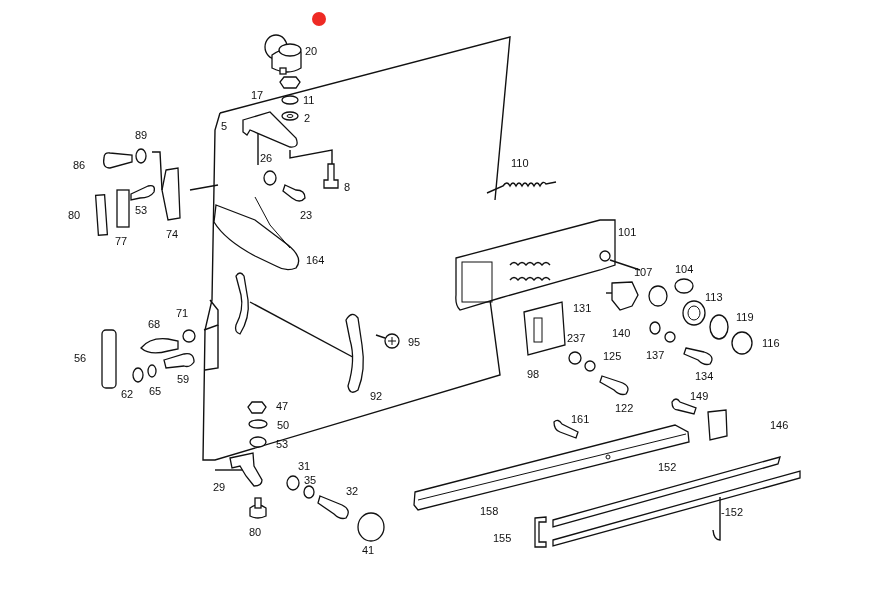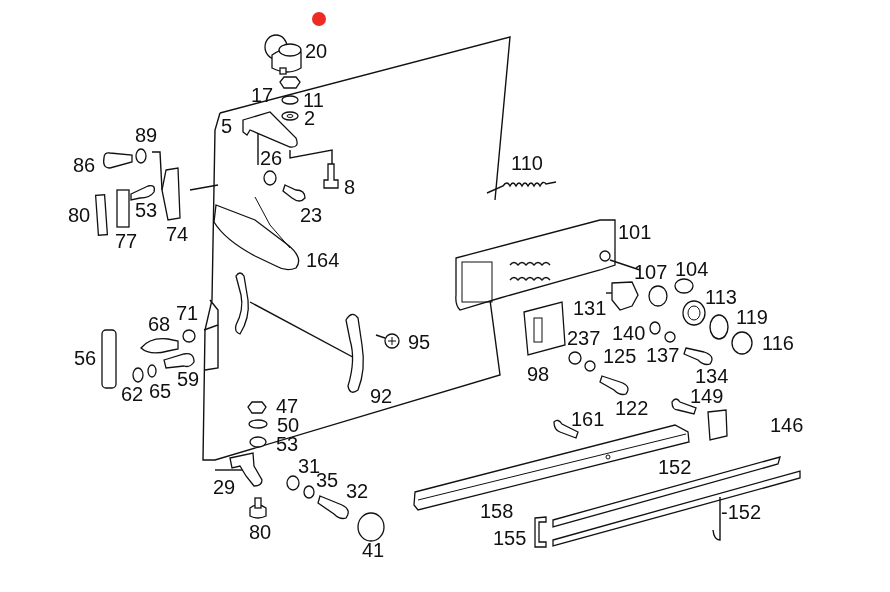--- a/index.html
+++ b/index.html
@@ -1,18 +1,18 @@
 <!DOCTYPE html>
 <html><head>
   <meta charset="utf-8">
   <style>
     html, body { margin: 0; padding: 0; background: #ffffff; }
     body { width: 890px; height: 592px; position: relative; overflow: hidden; font-family: "Liberation Sans", sans-serif; }
     #diagram { position: absolute; left: 0; top: 0; width: 890px; height: 592px; }
-    .lbl { position: absolute; font-size: 20px; color: #111; line-height: 16px; white-space: nowrap; }
+    .lbl { position: absolute; font-size: 11px; color: #111; line-height: 16px; white-space: nowrap; }
     .marker { position: absolute; left: 312px; top: 12px; width: 14px; height: 14px; border-radius: 50%; }
     svg .ln { stroke: #111; stroke-width: 1.4; fill: none; }
     svg .pt { stroke: #111; stroke-width: 1.3; fill: #fff; }
     svg .th { stroke: #111; stroke-width: 1; fill: none; }
   </style>
 </head>
 <body>
 
 <div id="diagram">
   <svg width="890" height="592" viewBox="0 0 890 592">
@@ -186,17 +186,17 @@
   <span class="lbl" style="left:177px;top:371px">59</span>
   <span class="lbl" style="left:121px;top:386px">62</span>
   <span class="lbl" style="left:149px;top:383px">65</span>
   <span class="lbl" style="left:408px;top:334px">95</span>
   <span class="lbl" style="left:370px;top:388px">92</span>
   <span class="lbl" style="left:276px;top:398px">47</span>
   <span class="lbl" style="left:277px;top:417px">50</span>
   <span class="lbl" style="left:276px;top:436px">53</span>
   <span class="lbl" style="left:213px;top:479px">29</span>
   <span class="lbl" style="left:298px;top:458px">31</span>
-  <span class="lbl" style="left:316px;top:472px">35</span>
+  <span class="lbl" style="left:304px;top:472px">35</span>
   <span class="lbl" style="left:346px;top:483px">32</span>
   <span class="lbl" style="left:249px;top:524px">80</span>
   <span class="lbl" style="left:362px;top:542px">41</span>
 </div>
 
 </body></html>

